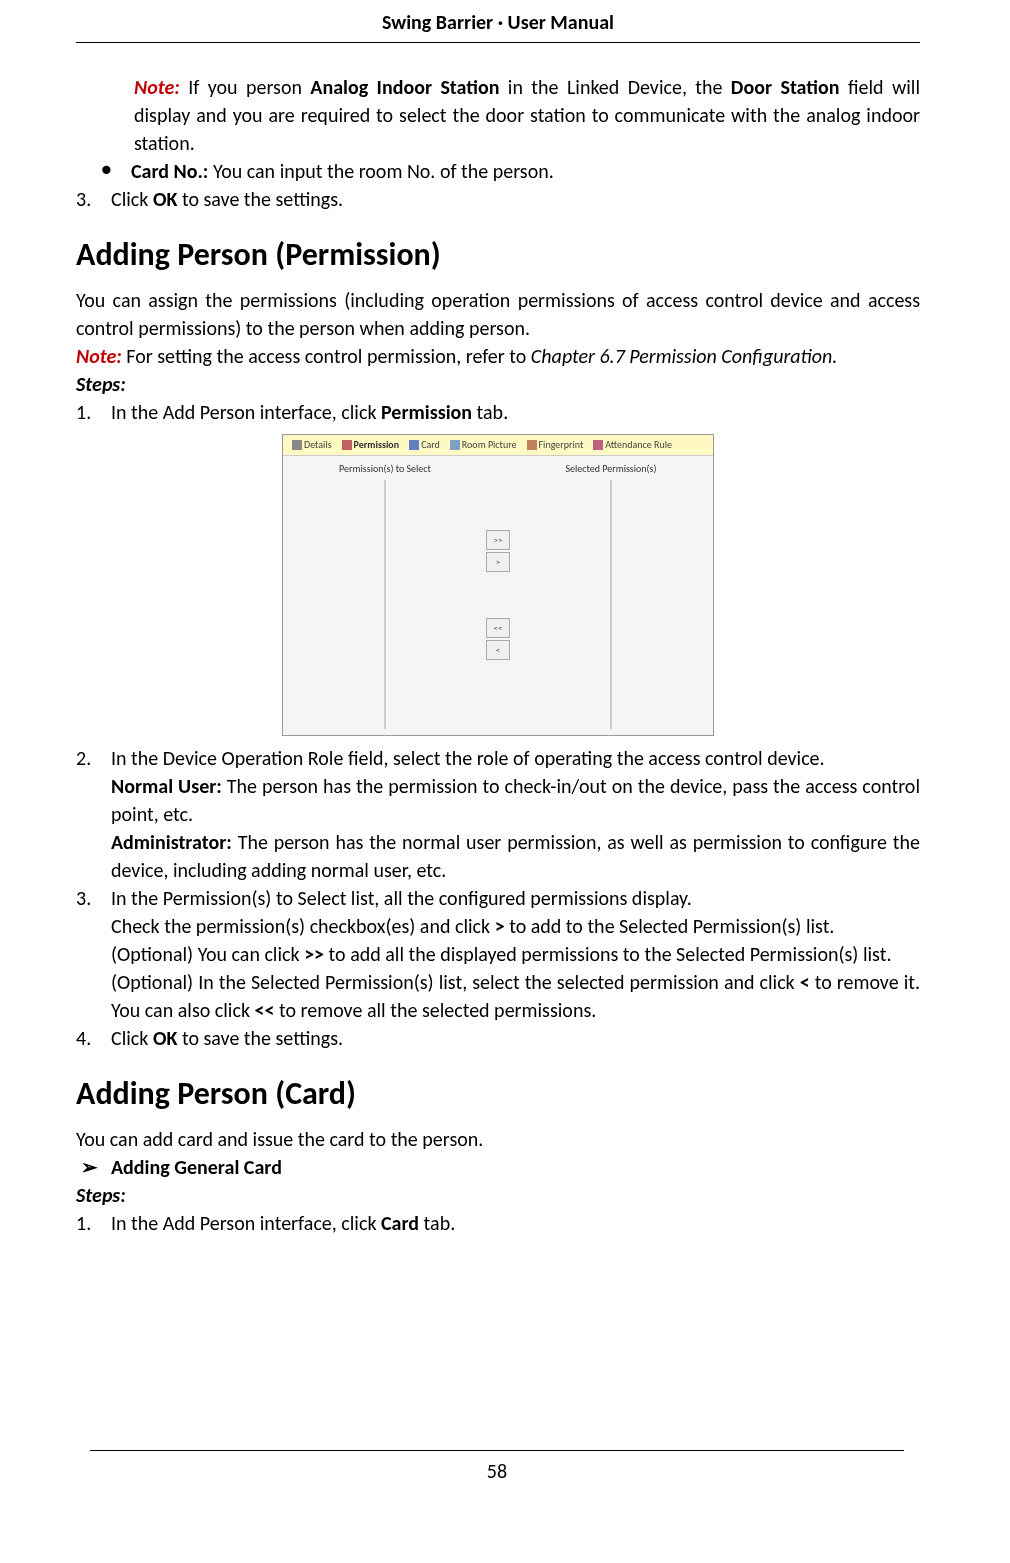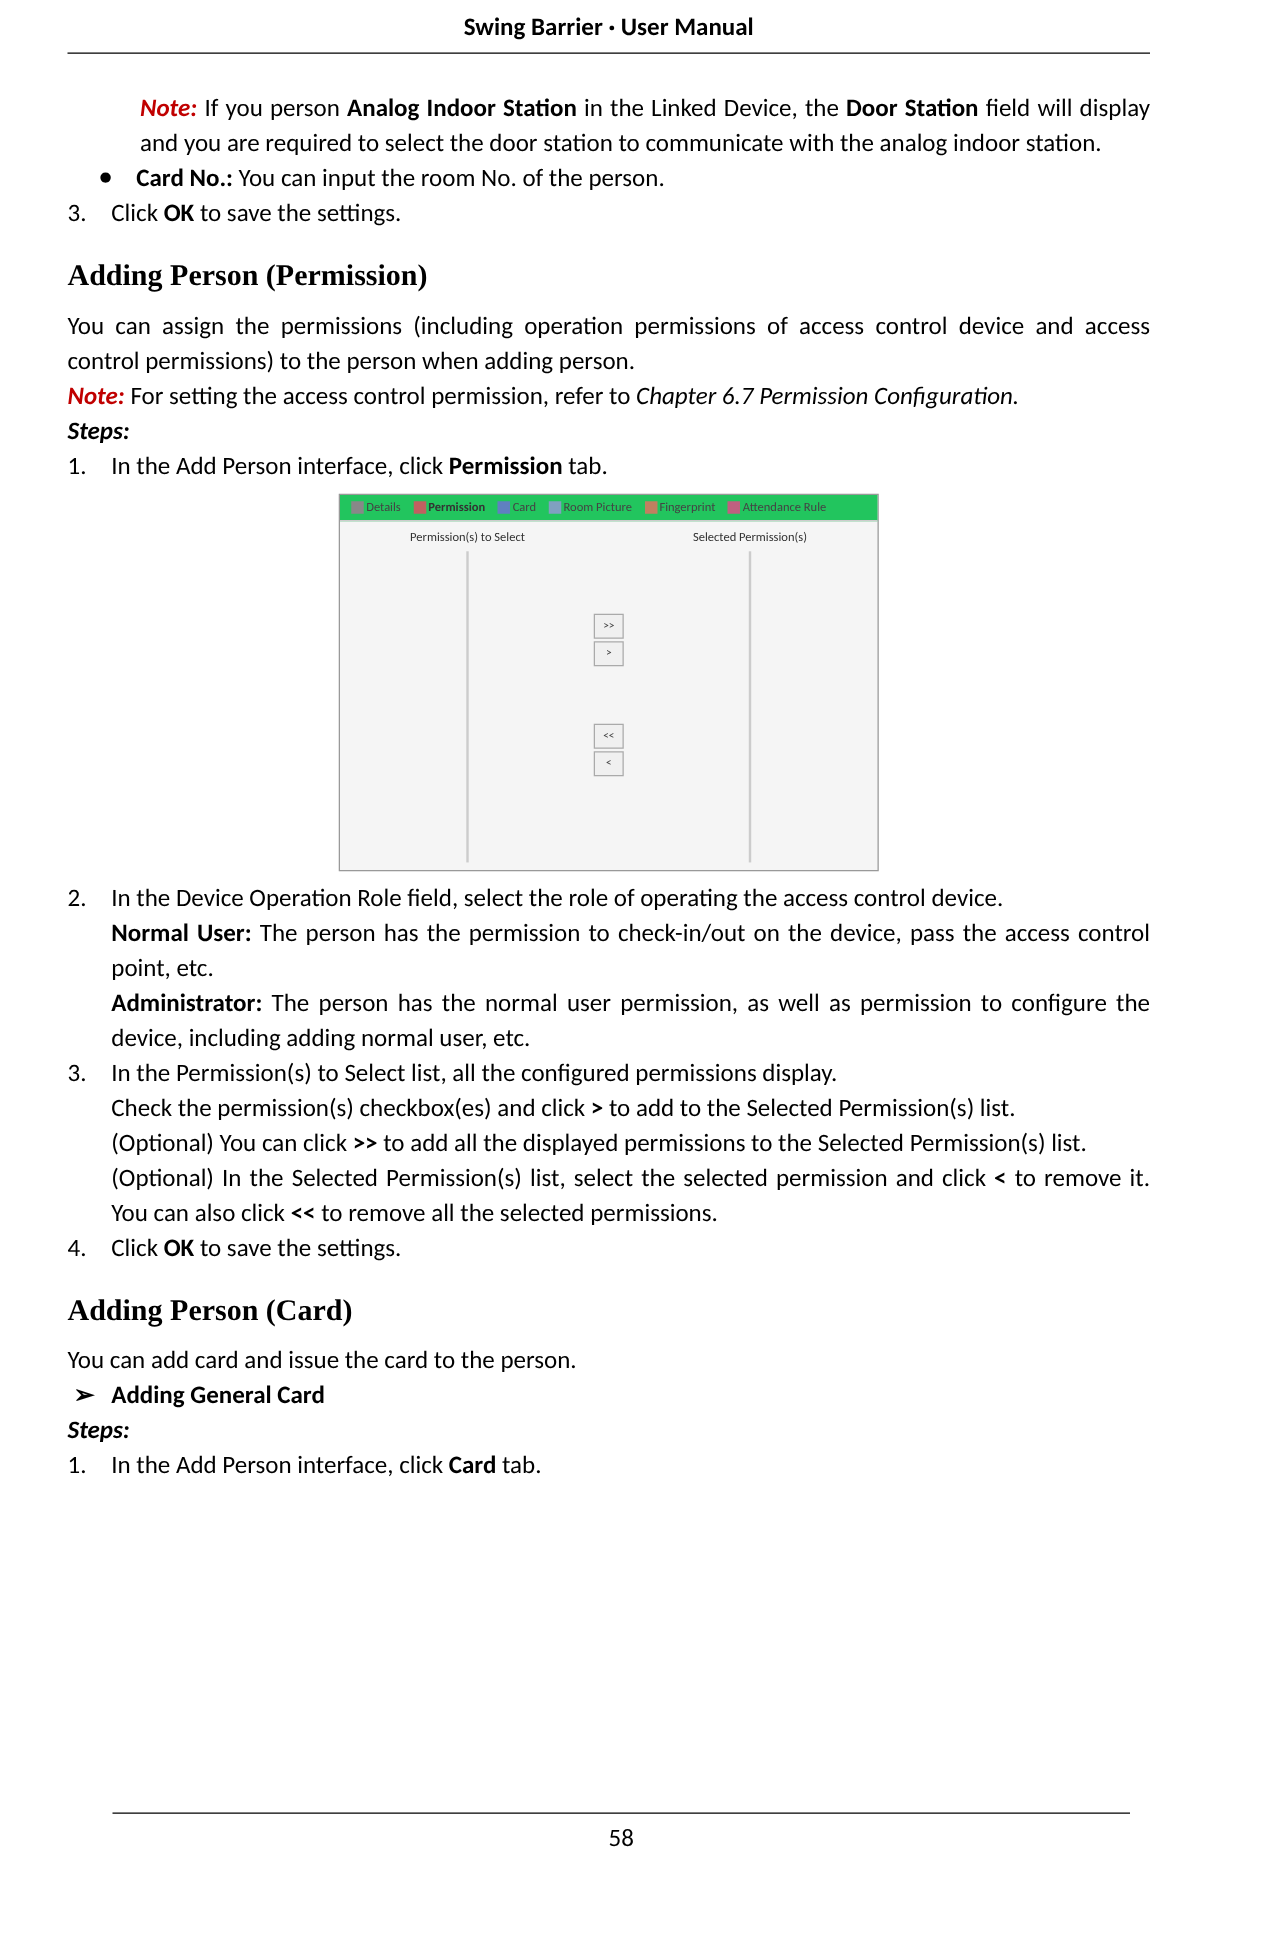--- a/index.html
+++ b/index.html
@@ -6,21 +6,21 @@
       font-family: Calibri, Arial, sans-serif;
       margin: 0;
       padding: 0;
       background: white;
       width: 1010px;
       font-size: 20px;
       line-height: 1.4;
       color: #000;
     }
     .page {
-      padding: 0 90px 20px 54px;
+      padding: 0 90px 20px 76px;
       min-height: 1480px;
       position: relative;
     }
     .header {
       text-align: center;
       font-weight: bold;
       padding: 8px 0 6px 0;
       border-bottom: 1px solid #000;
       font-size: 20px;
       margin-bottom: 30px;
@@ -51,24 +51,23 @@
     .num-item .num {
       position: absolute;
       left: 0;
     }
     .indent-block {
       margin-left: 28px;
       text-align: justify;
     }
     .h2 {
       font-weight: bold;
-      font-size: 24px;
+      font-size: 32px;
       margin-top: 20px;
       margin-bottom: 8px;
-      font-family: Liberation Serif, serif;
     }
     .justify {
       text-align: justify;
     }
     .steps-label {
       font-weight: bold;
       font-style: italic;
     }
     .italic {
       font-style: italic;
@@ -80,21 +79,21 @@
       width: 430px;
       height: 300px;
       border: 1px solid #999;
       margin: 8px auto;
       background: #f5f5f5;
       display: flex;
       flex-direction: column;
     }
     .ss-tabs {
       display: flex;
-      background: #22c55e;
+      background: #fef9c3;
       border-bottom: 1px solid #ccc;
       font-size: 10px;
       height: 20px;
       align-items: center;
       padding-left: 4px;
     }
     .ss-tab {
       display: flex;
       align-items: center;
       padding: 0 5px;

